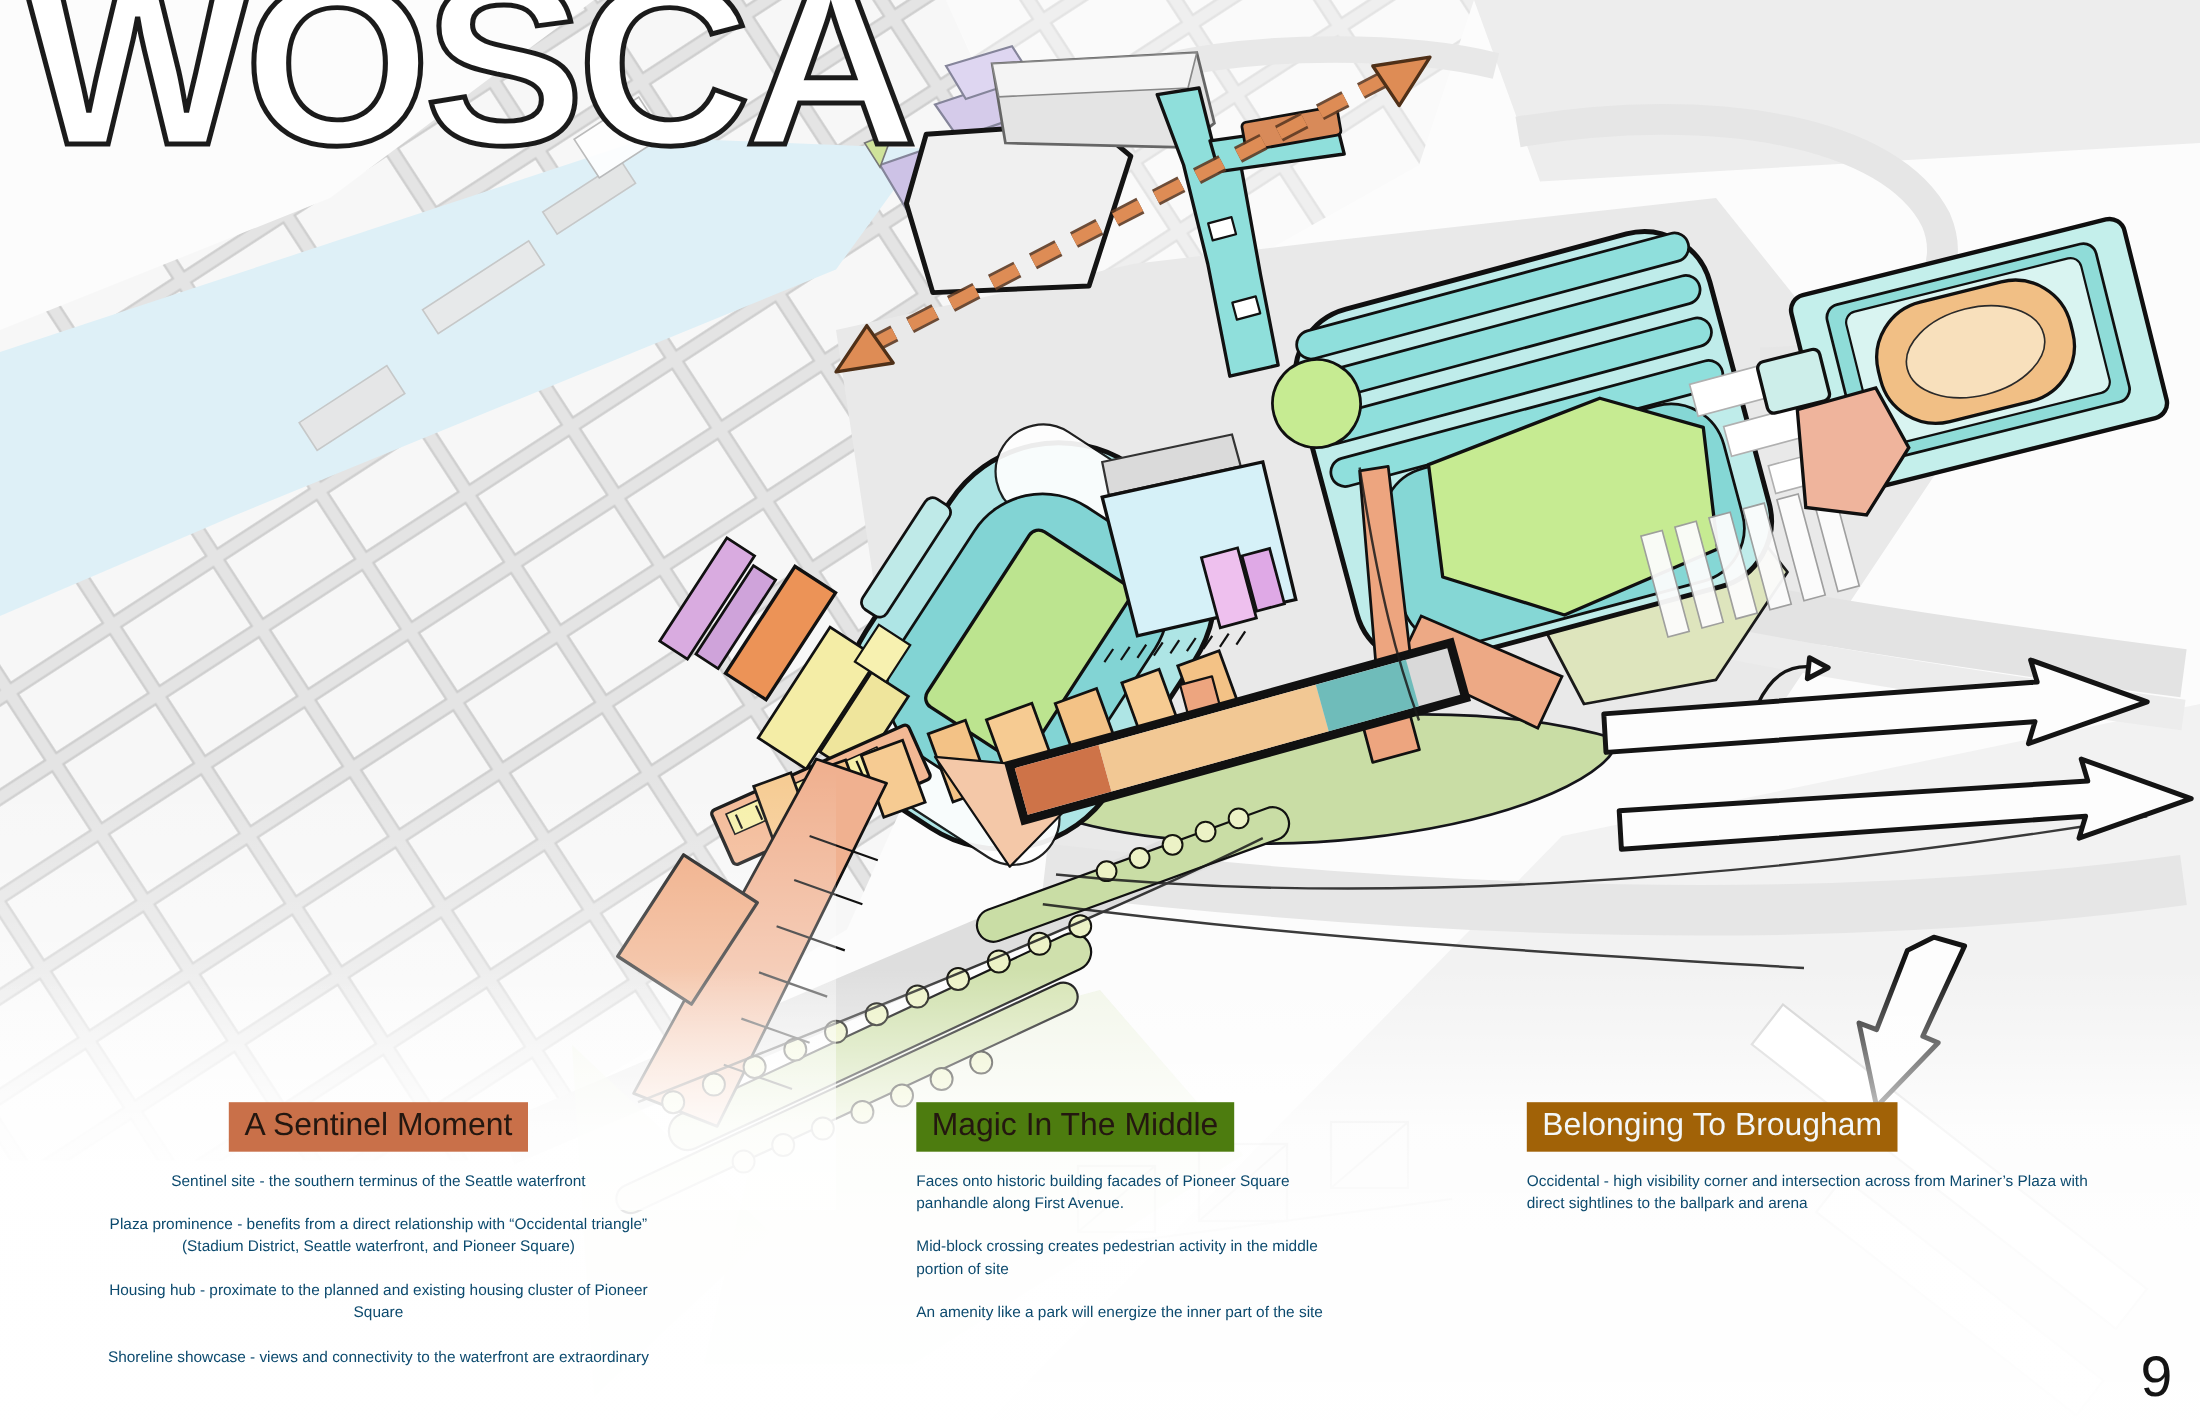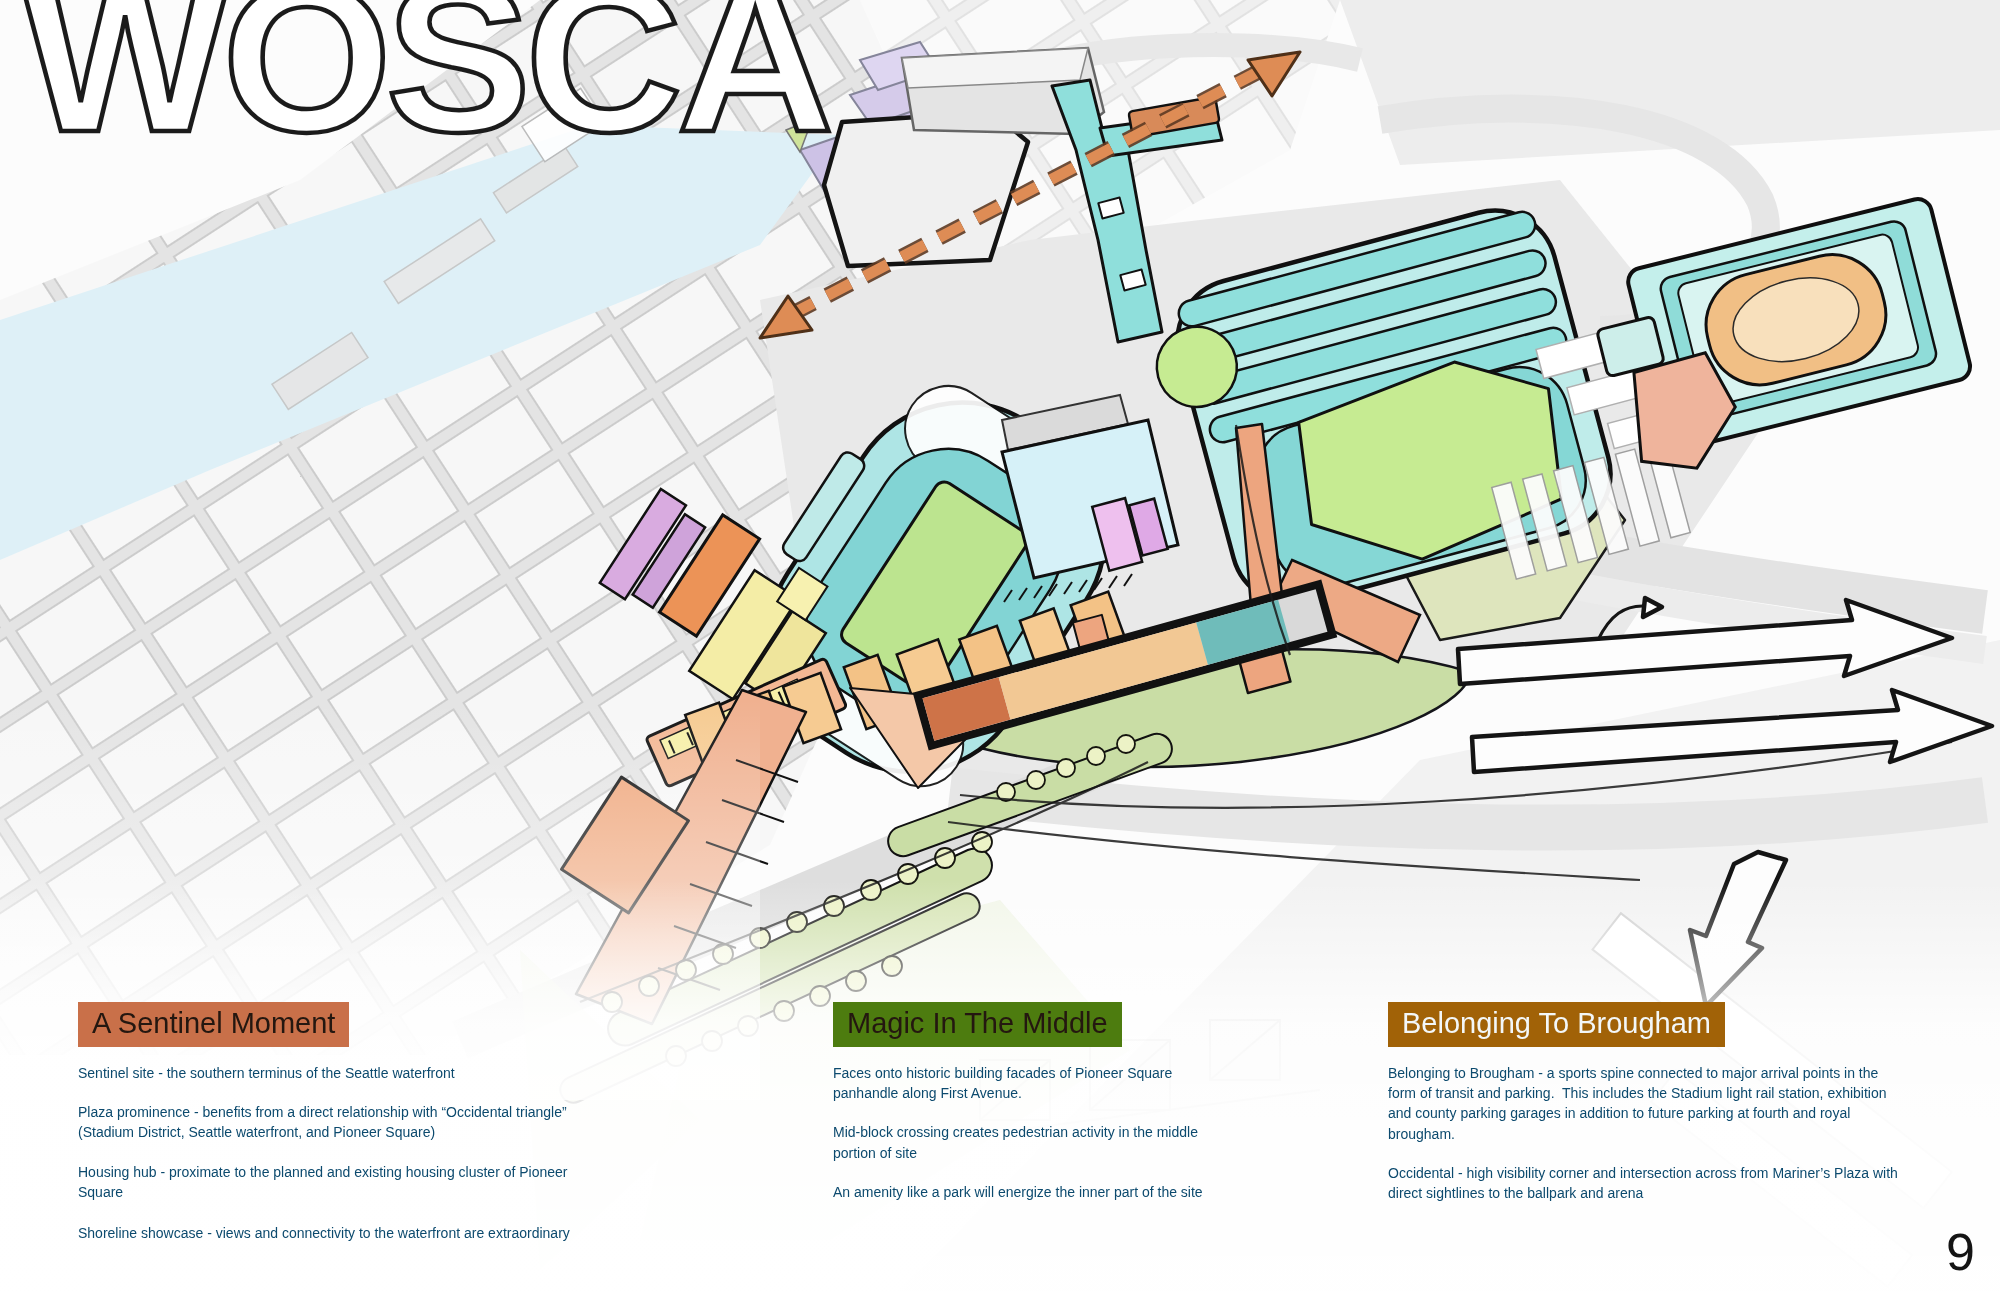--- a/index.html
+++ b/index.html
@@ -9,21 +9,21 @@
 
   .wosca-title{
     position:absolute;left:22px;top:-48px;
     font-size:212px;font-weight:700;letter-spacing:-6px;line-height:1;
     color:#ffffff;-webkit-text-stroke:4.5px #1b1b1b;
     transform:scaleX(1.03);transform-origin:left top;
     white-space:nowrap;z-index:3;
   }
 
   .col{position:absolute;top:1002px;z-index:5;}
-  .col-sentinel{left:78px;width:532px;}
+  .col-sentinel{left:78px;width:532px;text-align:center;}
   .col-magic{left:833px;width:400px;}
   .col-brougham{left:1388px;width:517px;}
 
   .hdr{display:inline-block;font-size:29px;font-weight:400;
        padding:6px 14px 7px 14px;color:#241710;line-height:1.1;}
   .col-sentinel .hdr{background:#c97049;}
   .col-magic .hdr{background:#4d7c0f;}
   .col-brougham .hdr{background:#a16207;color:#f3f7f8;}
 
   .col p{margin:19px 0 0 0;font-size:14px;line-height:1.45;color:#0c4a6e;
@@ -324,17 +324,16 @@
 
 <div class="col col-magic">
   <div class="hdr">Magic In The Middle</div>
   <p>Faces onto historic building facades of Pioneer Square panhandle along First Avenue.</p>
   <p>Mid-block crossing creates pedestrian activity in the middle portion of site</p>
   <p>An amenity like a park will energize the inner part of the site</p>
 </div>
 
 <div class="col col-brougham">
   <div class="hdr">Belonging To Brougham</div>
-  <p>Belonging to Brougham - a sports spine connected to major arrival points in the form of transit and parking.  This includes the Stadium light rail station, exhibition and county parking garages in addition to future parking at fourth and royal brougham.</p>
   <p>Occidental - high visibility corner and intersection across from Mariner’s Plaza with direct sightlines to the ballpark and arena</p>
 </div>
 
 <div class="page-number">9</div>
 
 </body></html>

